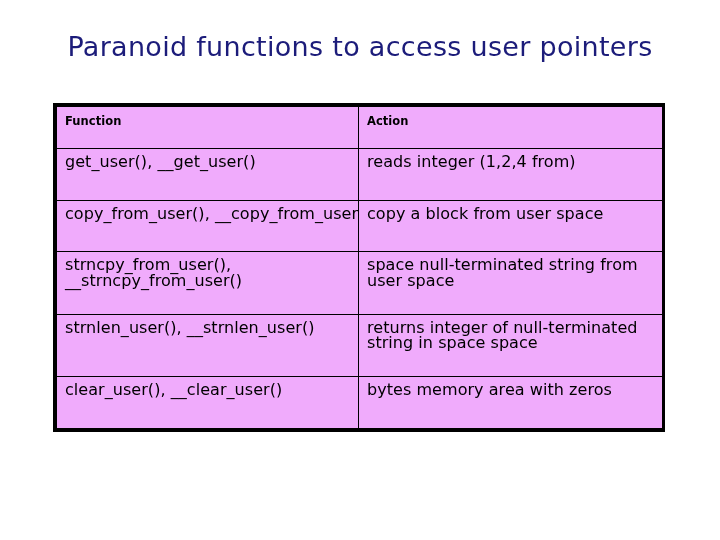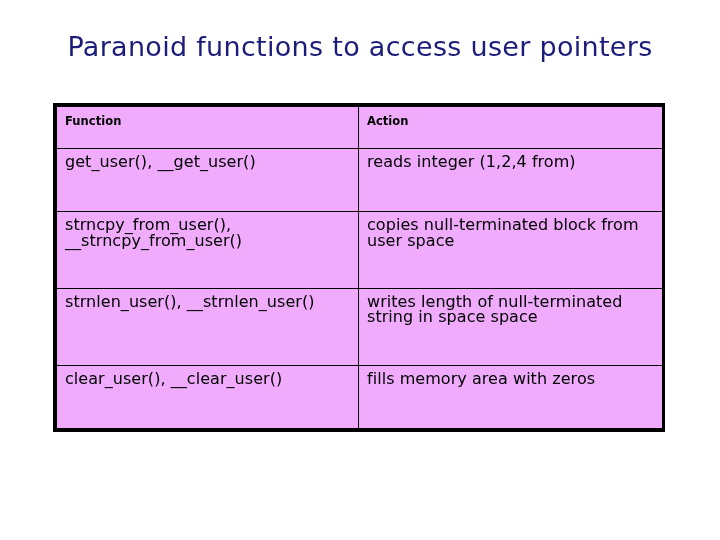--- a/index.html
+++ b/index.html
@@ -116,44 +116,52 @@
       </thead>
       <tbody id="table-body">
           <tr class="row-1line">
             <td>
               <span class="cell-line">get_user(), __get_user()</span>
             </td>
             <td>
               <span class="cell-line">reads integer (1,2,4 from)</span>
             </td>
           </tr>
+          <tr class="row-1line">
+            <td>
+              <span class="cell-line">copy_from_user(), __copy_from_user</span>
+            </td>
+            <td>
+              <span class="cell-line">copy a block from user space</span>
+            </td>
+          </tr>
           <tr class="row-2line">
             <td class="multi">
               <span class="cell-line">strncpy_from_user(),</span>
               <span class="cell-line">__strncpy_from_user()</span>
             </td>
             <td class="multi">
-              <span class="cell-line">copies null-terminated block from</span>
+              <span class="cell-line">space null-terminated string from</span>
               <span class="cell-line">user space</span>
             </td>
           </tr>
           <tr class="row-2line">
             <td class="multi">
               <span class="cell-line">strnlen_user(), __strnlen_user()</span>
             </td>
             <td class="multi">
-              <span class="cell-line">writes length of null-terminated</span>
+              <span class="cell-line">returns integer of null-terminated</span>
               <span class="cell-line">string in space space</span>
             </td>
           </tr>
           <tr class="row-1line">
             <td>
               <span class="cell-line">clear_user(), __clear_user()</span>
             </td>
             <td>
-              <span class="cell-line">fills memory area with zeros</span>
+              <span class="cell-line">bytes memory area with zeros</span>
             </td>
           </tr>
         </tbody>
     </table>
   </div>
 
 </div>
 
 </body></html>

